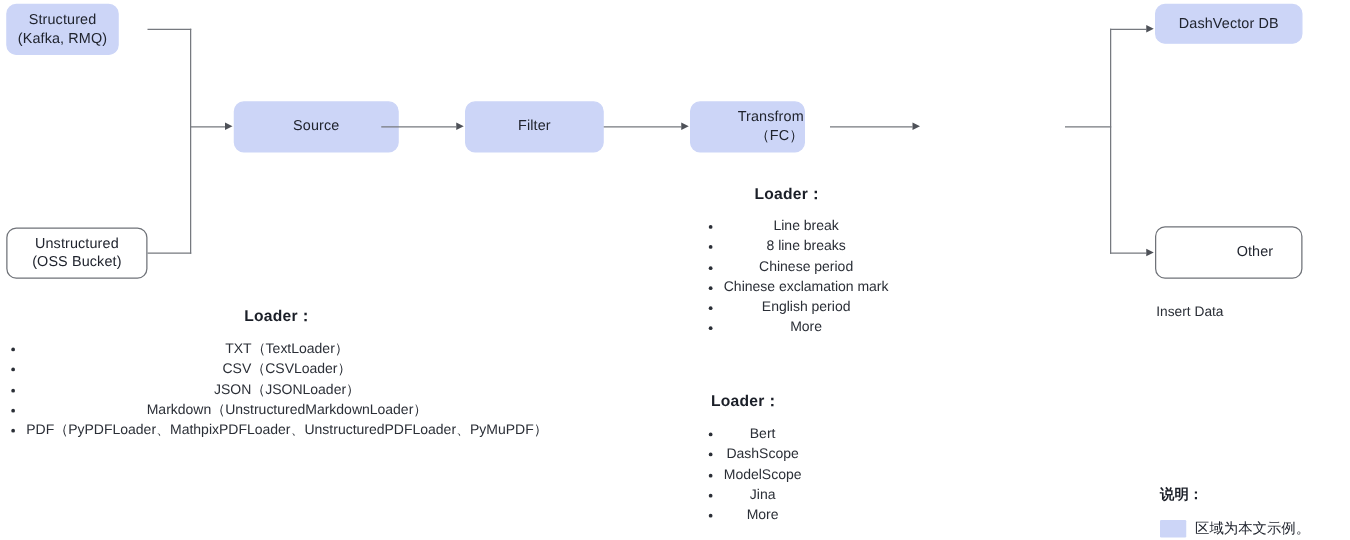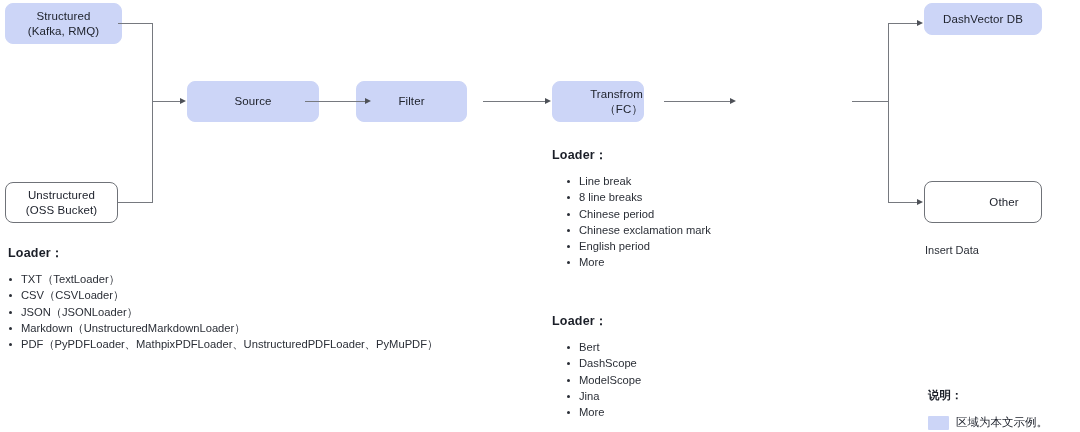--- a/index.html
+++ b/index.html
@@ -54,21 +54,21 @@
   .arrow {
     position: absolute;
     width: 0;
     height: 0;
     border-top: 3.6px solid transparent;
     border-bottom: 3.6px solid transparent;
     border-left: 6px solid #4e5158;
   }
 
   
-  .blk { position: absolute; }
+  .blk { position: absolute; text-align: center; }
   .blk-title {
     font-size: 12.5px;
     font-weight: bold;
     color: #1b1f28;
     letter-spacing: 0.2px;
     margin: 0 0 9px 0;
     white-space: nowrap;
   }
   .blk ul {
     list-style: none;
@@ -127,29 +127,29 @@
   #legend .legend-text {
     font-size: 11.5px;
     color: #20242e;
   }
 </style>
 </head>
 <body>
 
 <div id="canvas">
 
-  <div class="node blue" style="left:5px; top:3px; width:117px; height:41px;">Structured
+  <div class="node blue" style="left:5px; top:3px; width:90px; height:41px;">Structured
 (Kafka, RMQ)</div>
 
   <div class="node white" style="left:5px; top:182px; width:113px; height:41px;">Unstructured
 (OSS Bucket)</div>
 
   <div class="node blue" style="left:187px; top:81px; width:132px; height:41px;">Source</div>
 
-  <div class="node blue" style="left:356px; top:81px; width:111px; height:41px;">Filter</div>
+  <div class="node blue" style="left:372px; top:81px; width:111px; height:41px;">Filter</div>
 
   <div class="node blue" style="left:552px; top:81px; width:92px; height:41px;text-align:right;">Transfrom（FC）</div>
 
 
   <div class="node blue" style="left:924px; top:3px; width:118px; height:32px;">DashVector DB</div>
 
   <div class="node white" style="left:924px; top:181px; width:118px; height:42px;padding-left:42px;">Other</div>
 
   <div class="line h" style="left:118px; top:23px; width:35px;"></div>
 

